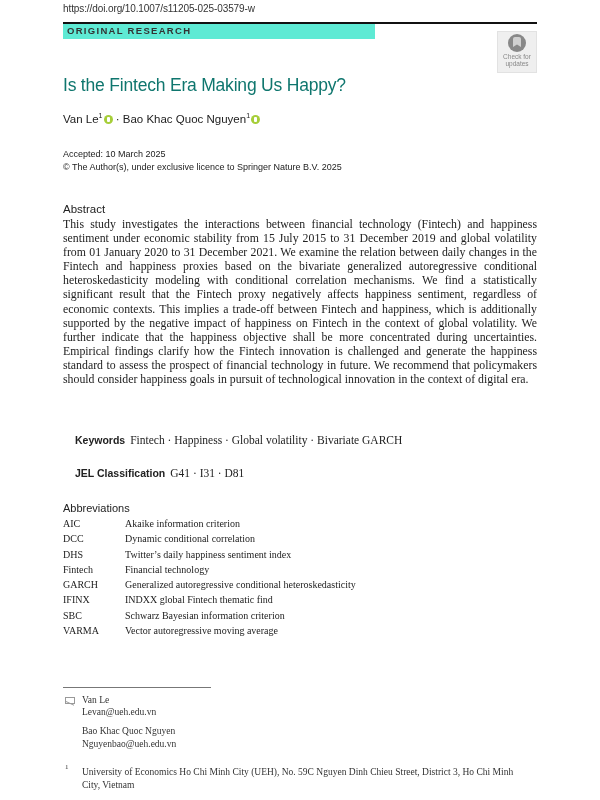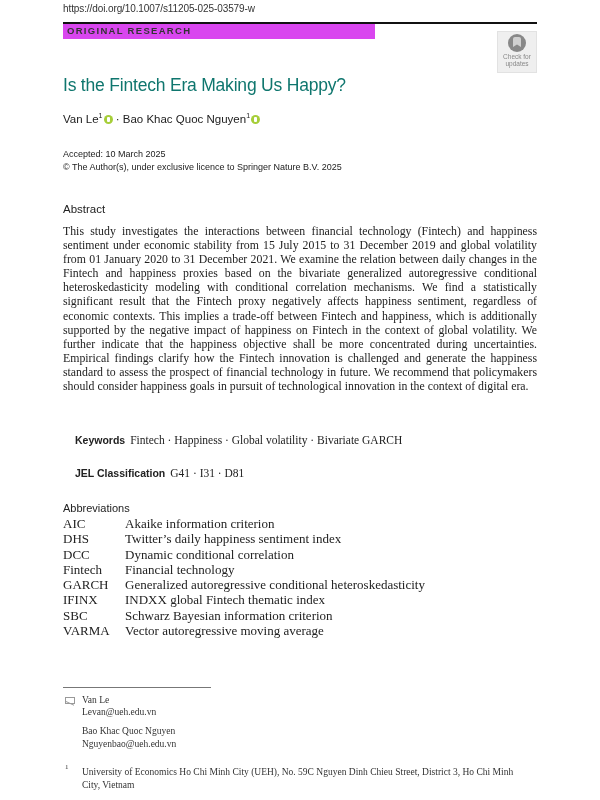--- a/index.html
+++ b/index.html
@@ -3,46 +3,46 @@
 <meta charset="utf-8">
 <style>
   html, body { margin:0; padding:0; background:#ffffff; }
   body { width:600px; height:800px; position:relative; overflow:hidden; color:#1a1a1a; }
   .sans { font-family: "Liberation Sans", "DejaVu Sans", sans-serif; }
   .serif { font-family: "Liberation Serif", "DejaVu Serif", serif; }
   .abs { position:absolute; }
 
   .doi { left:63px; top:3px; font-size:10px; color:#333; letter-spacing:-0.1px; }
   .top-rule { left:63px; top:22px; width:474px; height:2px; background:#111; }
-  .band { left:63px; top:24px; width:312px; height:15px; background:#d946ef; }
+  .band { left:63px; top:24px; width:312px; height:15px; background:#5eead4; }
   .band span { position:absolute; left:4px; top:1px; font-size:9.5px; font-weight:bold; letter-spacing:1.3px; color:#333; }
 
   .crossmark { left:497px; top:31px; width:40px; height:42px; background:#efefef; border:1px solid #e2e2e2; box-sizing:border-box; }
   .crossmark .circ { position:absolute; left:10px; top:2px; width:18px; height:18px; border-radius:50%; background:#888; }
   .crossmark .circ::after { content:""; position:absolute; left:5px; top:3px; width:8px; height:10px; background:#d0d0d0; border-radius:2px 2px 0 0; clip-path: polygon(0 0,100% 0,100% 100%,50% 75%,0 100%); }
   .crossmark .cmtxt { position:absolute; left:0; top:21px; width:38px; text-align:center; font-size:6.5px; line-height:7px; color:#888; }
 
   .title { left:63px; top:75px; font-size:17.5px; color:#0f766e; letter-spacing:-0.2px; }
 
   .authors { left:63px; top:112px; font-size:11.5px; color:#222; white-space:nowrap; }
   .authors sup { font-size:7px; vertical-align:5px; }
   .orcid { display:inline-block; width:9px; height:9px; border-radius:50%; background:#a6ce39; vertical-align:-1px; margin-left:1px; position:relative; }
   .orcid::after { content:""; position:absolute; left:3px; top:2px; width:3px; height:5px; background:#fff; border-radius:1px; }
 
   .meta { left:63px; top:148px; font-size:9px; line-height:12.5px; color:#222; }
 
   .abs-head { left:63px; top:203px; font-size:11.5px; font-weight:normal; color:#222; }
-  .abstract { left:63px; top:224px; width:474px; font-size:11.8px; line-height:14.1px; text-align:justify; color:#222; hyphens:manual; }
+  .abstract { left:63px; top:217px; width:474px; font-size:11.8px; line-height:14.1px; text-align:justify; color:#222; hyphens:manual; }
 
   .kw { left:63px; top:434px; font-size:11.5px; color:#222; white-space:nowrap; }
   .kw b, .jel b { font-family:"Liberation Sans","DejaVu Sans",sans-serif; font-weight:bold; font-size:10.5px; margin-right:5px;padding-left:12px; }
   .jel { left:63px; top:467px; font-size:11.5px; color:#222; white-space:nowrap; }
 
   .abbr-head { left:63px; top:502px; font-size:11px; font-weight:normal; color:#222; }
-  .abbr { left:63px; top:516px; font-size:13px; line-height:15.3px; color:#222; }
+  .abbr { left:63px; top:516px; font-size:10px; line-height:15.3px; color:#222; }
   .abbr .row { display:flex; white-space:nowrap; }
   .abbr .k { width:62px; }
 
   .fn-rule { left:63px; top:687px; width:148px; height:1px; background:#777; }
   .env { left:65px; top:697px; width:10px; height:7px; border:1px solid #999; box-sizing:border-box; }
   .env::before { content:""; position:absolute; left:0; top:-1px; width:8px; height:4px; border-bottom:1px solid #999; transform:skewY(25deg); transform-origin:left top; }
   .contacts { left:82px; top:694px; font-size:9.5px; line-height:12.2px; color:#333; }
   .contacts .grp { margin-bottom:7px; }
   .aff-num { left:65px; top:763px; font-size:7px; color:#333; }
   .aff { left:82px; top:766px; width:440px; font-size:9.5px; line-height:12.5px; color:#333; }
@@ -86,38 +86,38 @@
   <b>JEL Classification</b><span>G41 · I31 · D81</span>
 </div>
 
 <div class="abs sans abbr-head">Abbreviations</div>
 <div class="abs serif abbr">
   <div class="row">
       <span class="k">AIC</span>
       <span>Akaike information criterion</span>
     </div>
   <div class="row">
+      <span class="k">DCC</span>
+      <span>Dynamic conditional correlation</span>
+    </div>
+  <div class="row">
       <span class="k">DHS</span>
       <span>Twitter’s daily happiness sentiment index</span>
-    </div>
-  <div class="row">
-      <span class="k">DCC</span>
-      <span>Dynamic conditional correlation</span>
     </div>
   <div class="row">
       <span class="k">Fintech</span>
       <span>Financial technology</span>
     </div>
   <div class="row">
       <span class="k">GARCH</span>
       <span>Generalized autoregressive conditional heteroskedasticity</span>
     </div>
   <div class="row">
       <span class="k">IFINX</span>
-      <span>INDXX global Fintech thematic index</span>
+      <span>INDXX global Fintech thematic find</span>
     </div>
   <div class="row">
       <span class="k">SBC</span>
       <span>Schwarz Bayesian information criterion</span>
     </div>
   <div class="row">
       <span class="k">VARMA</span>
       <span>Vector autoregressive moving average</span>
     </div>
 </div>

